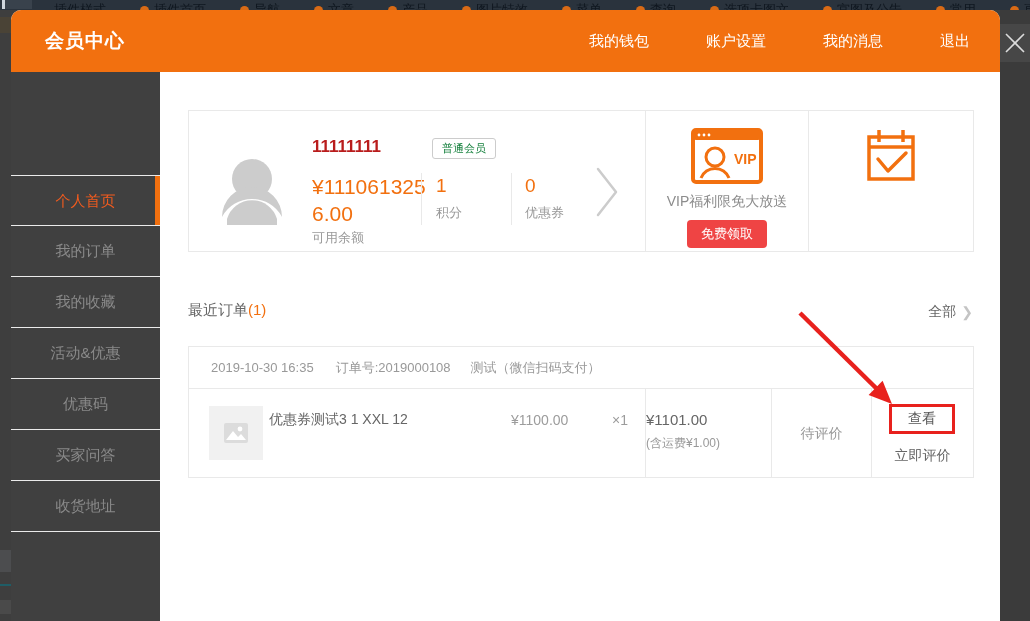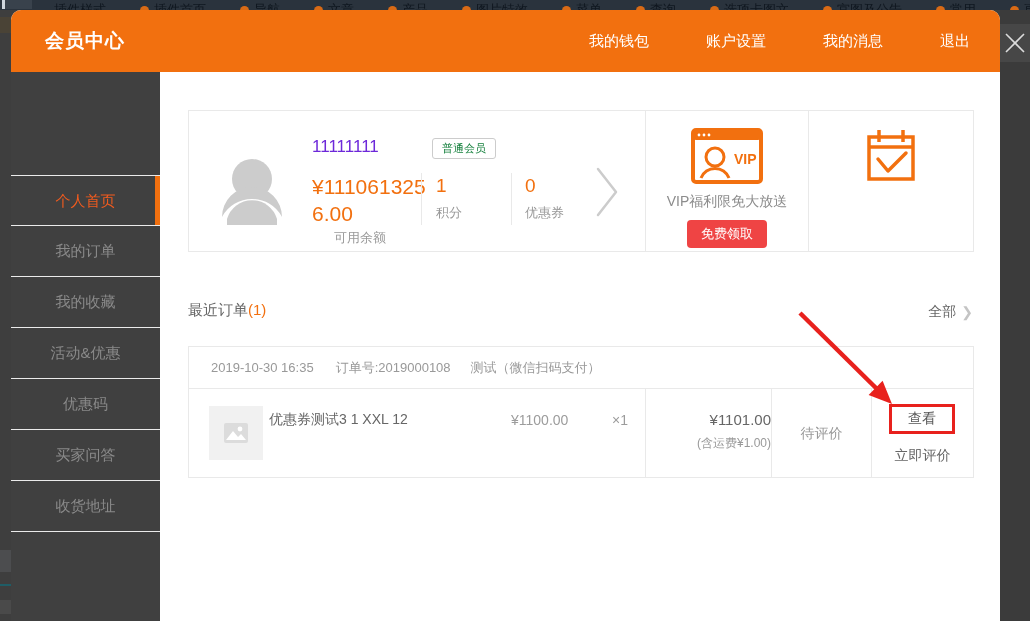--- a/index.html
+++ b/index.html
@@ -40,24 +40,24 @@
 
   
   .main { position:relative; flex:1; background:#ffffff; }
 
   
   .user-card { position:absolute; left:28px; top:38px; width:786px; height:142px; border:1px solid #e9e9e9; display:flex; }
   .uc-s1 { position:relative; width:456px; }
   .uc-s2 { position:relative; width:163px; border-left:1px solid #e9e9e9; text-align:center; }
   .uc-s3 { position:relative; flex:1; border-left:1px solid #e9e9e9; }
   .avatar { position:absolute; left:30px; top:46px; }
-  .username { position:absolute; left:123px; top:26px; font-size:17px; color:#6d28d9; }
+  .username { position:absolute; left:123px; top:26px; font-size:17px; color:#b91c1c;font-weight:bold; }
   .member-badge { position:absolute; left:243px; top:27px; font-size:11px; color:#15803d; border:1px solid #ccc; border-radius:3px; padding:2px 9px; }
   .balance { position:absolute; left:123px; top:62px; width:118px; font-size:21px; color:#f2700f; line-height:1.3; word-break:break-all; }
-  .balance-label { position:absolute; left:123px; top:118px; font-size:13px; color:#999;margin-left:22px; }
+  .balance-label { position:absolute; left:123px; top:118px; font-size:13px; color:#999; }
   .vsep { position:absolute; top:62px; height:52px; border-left:1px solid #e9e9e9; }
   .sep1 { left:232px; } .sep2 { left:322px; }
   .stat { position:absolute; top:64px; }
   .stat .num { font-size:19px; color:#f2700f; }
   .stat .lbl { font-size:13px; color:#999; margin-top:7px; }
   .stat2 { left:247px; } .stat3 { left:336px; }
   .uc-chevron { position:absolute; left:406px; top:55px; }
   .vip-icon-wrap { margin-top:17px; }
   .vip-text { font-size:14px; color:#8c8c8c; margin-top:5px; }
   .vip-btn { display:inline-block; margin-top:9px; background:#ef4444; color:#fff; font-size:13px; padding:5px 14px; border-radius:4px; border:none; cursor:pointer; }
@@ -74,21 +74,21 @@
   .ot-header { height:42px; border-bottom:1px solid #e9e9e9; display:flex; align-items:center; font-size:13px; color:#999; }
   .ot-date { margin-left:22px; }
   .ot-orderno { margin-left:22px;text-align:center; }
   .ot-pay { margin-left:20px; }
   .ot-body { display:flex; height:89px; }
   .col1 { position:relative; width:456px; }
   .img-ph { position:absolute; left:20px; top:17px; width:54px; height:54px; background:#f1f1f1; display:flex; align-items:center; justify-content:center; }
   .prod-name { position:absolute; left:80px; top:22px; font-size:14px; color:#666; }
   .prod-price { position:absolute; left:322px; top:23px; font-size:14px; color:#9c9c9c; }
   .prod-qty { position:absolute; left:423px; top:23px; font-size:14px; color:#9c9c9c; }
-  .col2 { width:126px; border-left:1px solid #e9e9e9; text-align:right; }
+  .col2 { width:126px; border-left:1px solid #e9e9e9; text-align:left; }
   .order-total { font-size:15px; color:#666; margin-top:22px; }
   .shipping-note { font-size:12px; color:#999; margin-top:7px; }
   .col3 { width:100px; border-left:1px solid #e9e9e9; display:flex; align-items:center; justify-content:center; font-size:14px; color:#999; }
   .col4 { position:relative; flex:1; border-left:1px solid #e9e9e9; text-align:center; }
   .view-annot-box { position:absolute; left:17px; top:15px; border:3px solid #e8211d; padding:3px 16px; font-size:14px; color:#555; cursor:pointer; background:#fff; }
   .review-link { position:absolute; left:0; right:0; top:58px; font-size:14px; color:#666; cursor:pointer; }
 
   
   .arrow-overlay { position:absolute; left:0; top:0; width:1030px; height:621px; pointer-events:none; z-index:10; }
 </style>

